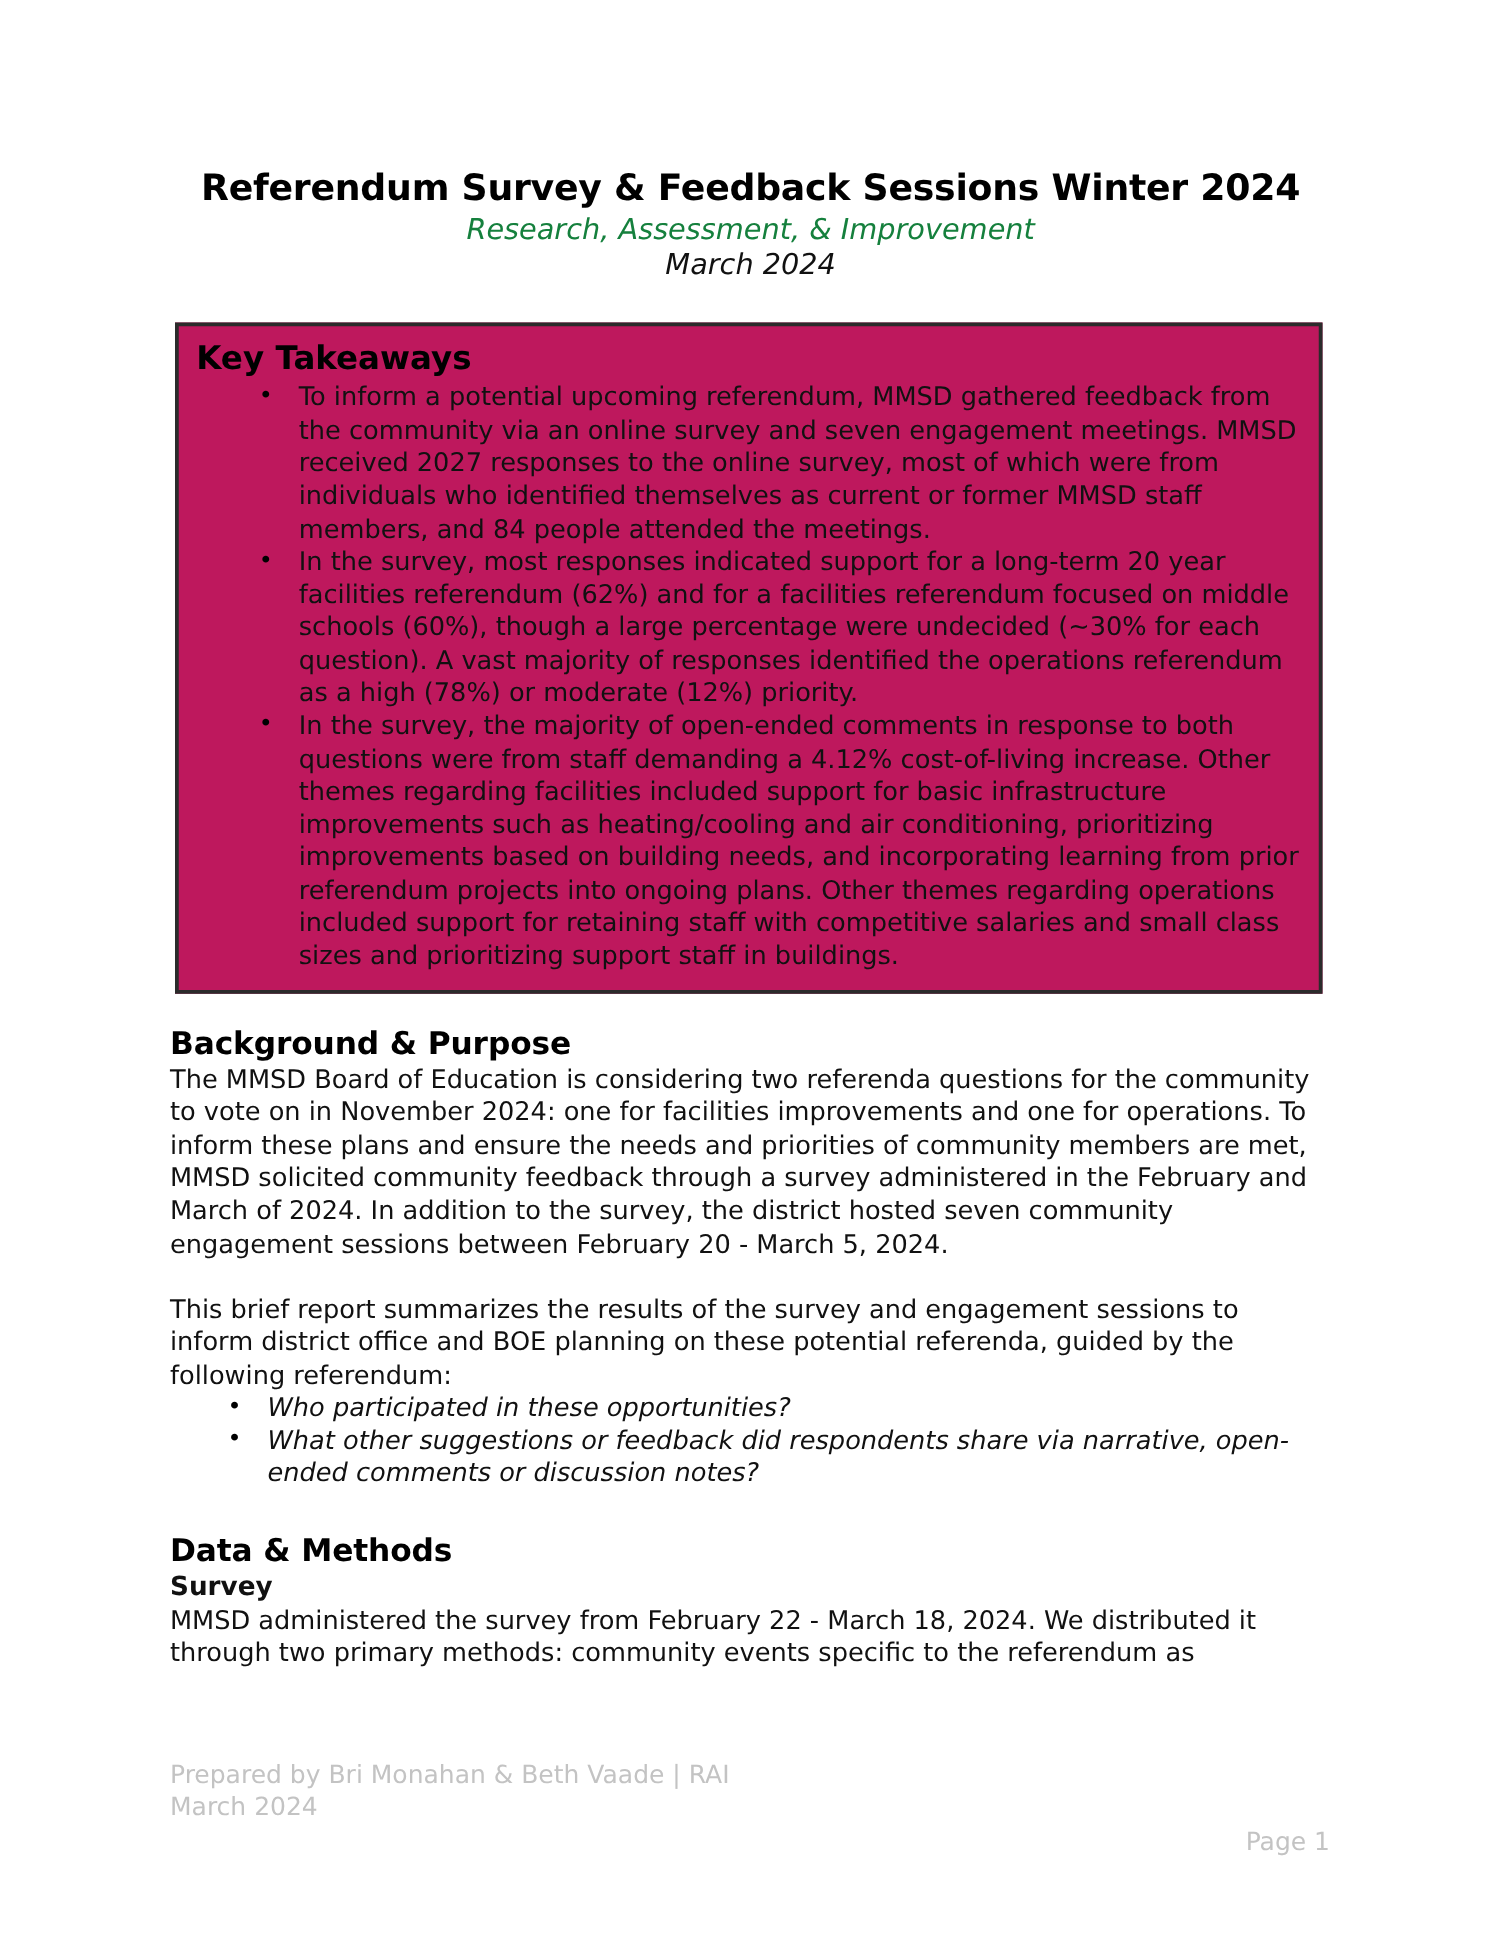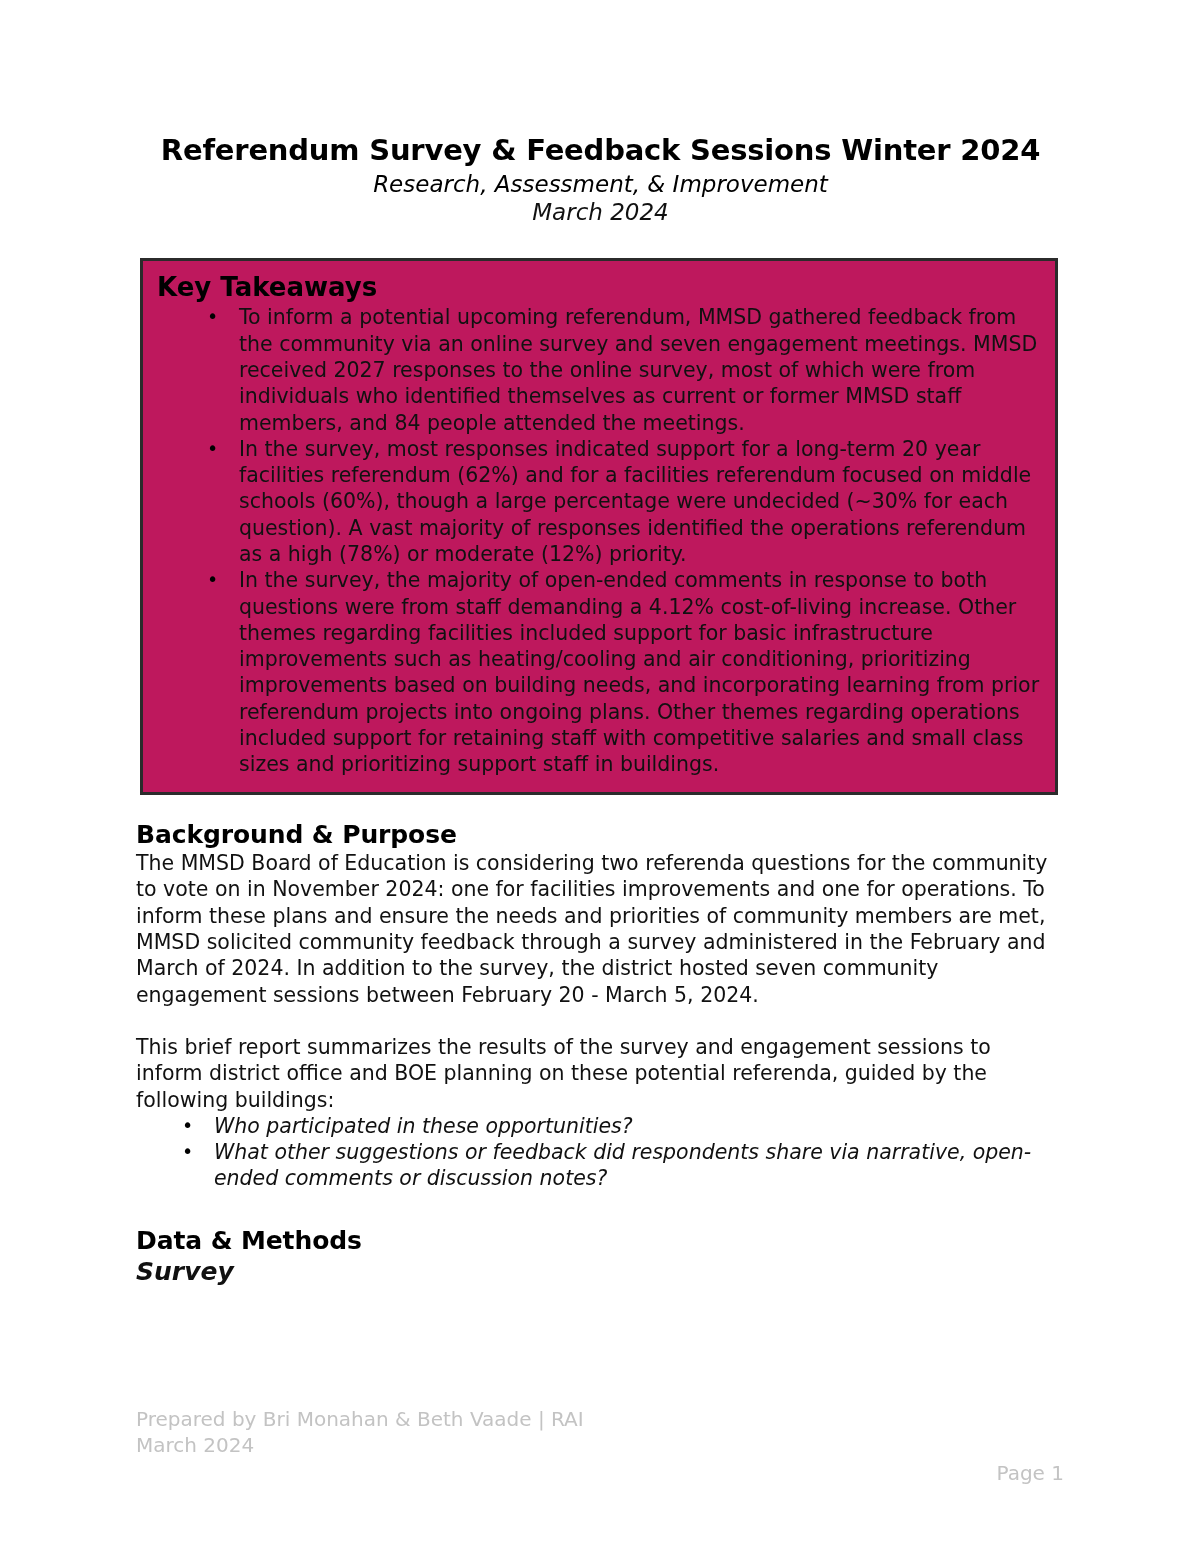--- a/index.html
+++ b/index.html
@@ -35,21 +35,21 @@
     font-weight: bold;
     letter-spacing: -0.2px;
     line-height: 1.16;
     color: #000000;
     margin: 0;
   }
   .doc-subtitle {
     font-size: 23px;
     font-style: italic;
     line-height: 1.25;
-    color: #000000;
+    color: #15803d;
     margin: 2px 0 0 0;
   }
   .doc-date {
     font-size: 23px;
     font-style: italic;
     line-height: 1.25;
     color: #111111;
     margin: 0;
   }
 
@@ -95,23 +95,22 @@
   
   .section-heading {
     font-size: 25px;
     font-weight: bold;
     color: #000000;
     margin: 0;
     line-height: 1.22;
     letter-spacing: -0.1px;
   }
   .sub-heading {
-    font-size: 25px;
-    font-weight: bold;
-    font-style: italic;
+    font-size: 21px;
+    font-weight: bold;
     color: #111111;
     margin: 0;
     line-height: 1.28;
   }
 
   
   p.body {
     font-size: 20.5px;
     line-height: 26.3px;
     color: #111111;
@@ -187,31 +186,32 @@
       <li>In the survey, most responses indicated support for a long-term 20 year facilities referendum (62%) and for a facilities referendum focused on middle schools (60%), though a large percentage were undecided (~30% for each question). A vast majority of responses identified the operations referendum as a high (78%) or moderate (12%) priority.</li>
       <li>In the survey, the majority of open-ended comments in response to both questions were from staff demanding a 4.12% cost-of-living increase. Other themes regarding facilities included support for basic infrastructure improvements such as heating/cooling and air conditioning, prioritizing improvements based on building needs, and incorporating learning from prior referendum projects into ongoing plans. Other themes regarding operations included support for retaining staff with competitive salaries and small class sizes and prioritizing support staff in buildings.</li>
     </ul>
   </div>
 
   <div class="spacer-bg"></div>
 
   <h2 class="section-heading">Background &amp; Purpose</h2>
   <p class="body">The MMSD Board of Education is considering two referenda questions for the community to vote on in November 2024: one for facilities improvements and one for operations. To inform these plans and ensure the needs and priorities of community members are met, MMSD solicited community feedback through a survey administered in the February and March of 2024. In addition to the survey, the district hosted seven community engagement sessions between February 20 - March 5, 2024.</p>
   <div class="gap-para"></div>
-  <p class="body">This brief report summarizes the results of the survey and engagement sessions to inform district office and BOE planning on these potential referenda, guided by the following buildings:</p>
+  <p class="body">This brief report summarizes the results of the survey and engagement sessions to inform district office and BOE planning on these potential referenda, guided by the following referendum:</p>
 
   <ul class="q-list">
     <li>Who participated in these opportunities?</li>
     <li>What other suggestions or feedback did respondents share via narrative, open-ended comments or discussion notes?</li>
   </ul>
 
   <div class="spacer-dm"></div>
 
   <h2 class="section-heading">Data &amp; Methods</h2>
   <div class="sub-heading">Survey</div>
+  <p class="body">MMSD administered the survey from February 22 - March 18, 2024. We distributed it through two primary methods: community events specific to the referendum as</p>
 
 </div>
 
 <div class="footer">
   <div class="footer-line">Prepared by Bri Monahan &amp; Beth Vaade | RAI</div>
   <div class="footer-line">March 2024</div>
   <div class="page-number">Page 1</div>
 </div>
 
 </body></html>

